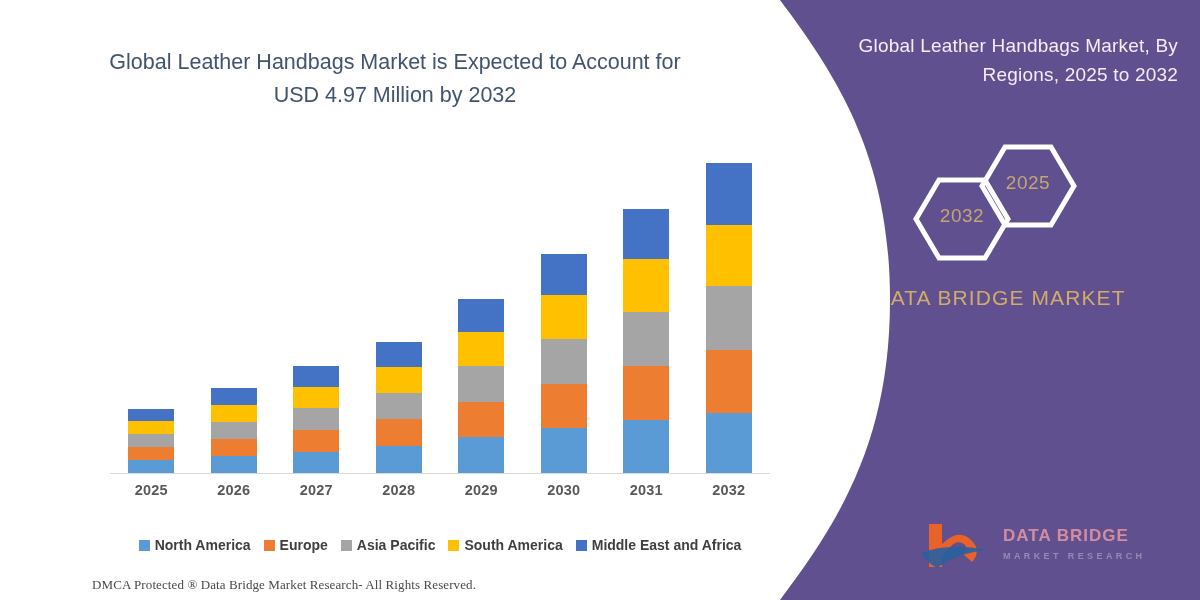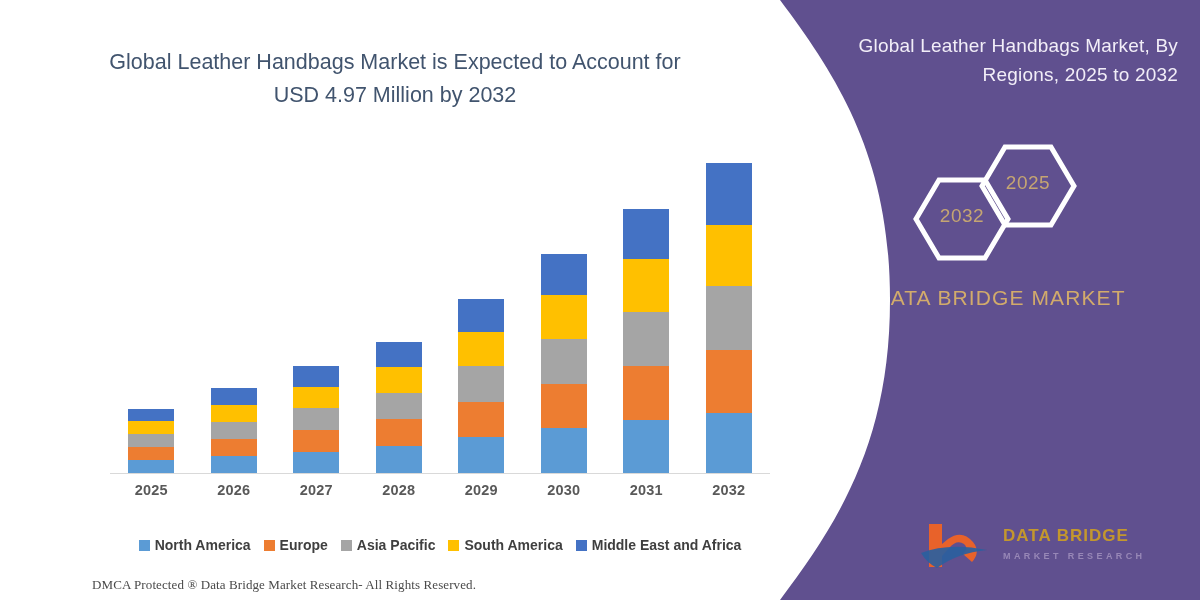--- a/index.html
+++ b/index.html
@@ -59,21 +59,21 @@
     font-size: 21px;
     line-height: 1.5;
     letter-spacing: 1.1px;
   }
 
   
   .panel-logo { position: absolute; left: 135px; bottom: 18px; width: 250px; height: 68px; }
   .logo-mark { position:absolute; left: 0; top: 6px; width: 86px; height: 58px; }
   .logo-text { position: absolute; left: 88px; top: 12px; width: 165px; }
   .logo-text-main {
-    font-size: 17px; letter-spacing: 1px; color: #eab308; opacity:.72; font-weight: 700;
+    font-size: 17px; letter-spacing: 1px; color: #fca5a5; opacity:.72; font-weight: 700;
   }
   .logo-text-sub {
     font-size: 9px; letter-spacing: 3.4px; color: #b9a9cf; opacity:.62; margin-top: 5px; font-weight: 700;
   }
 
   
   .left-area { position: absolute; top:8px; left:0; width: 830px; height: 600px; z-index: 1; }
 
   .chart-title {
     position: absolute;

